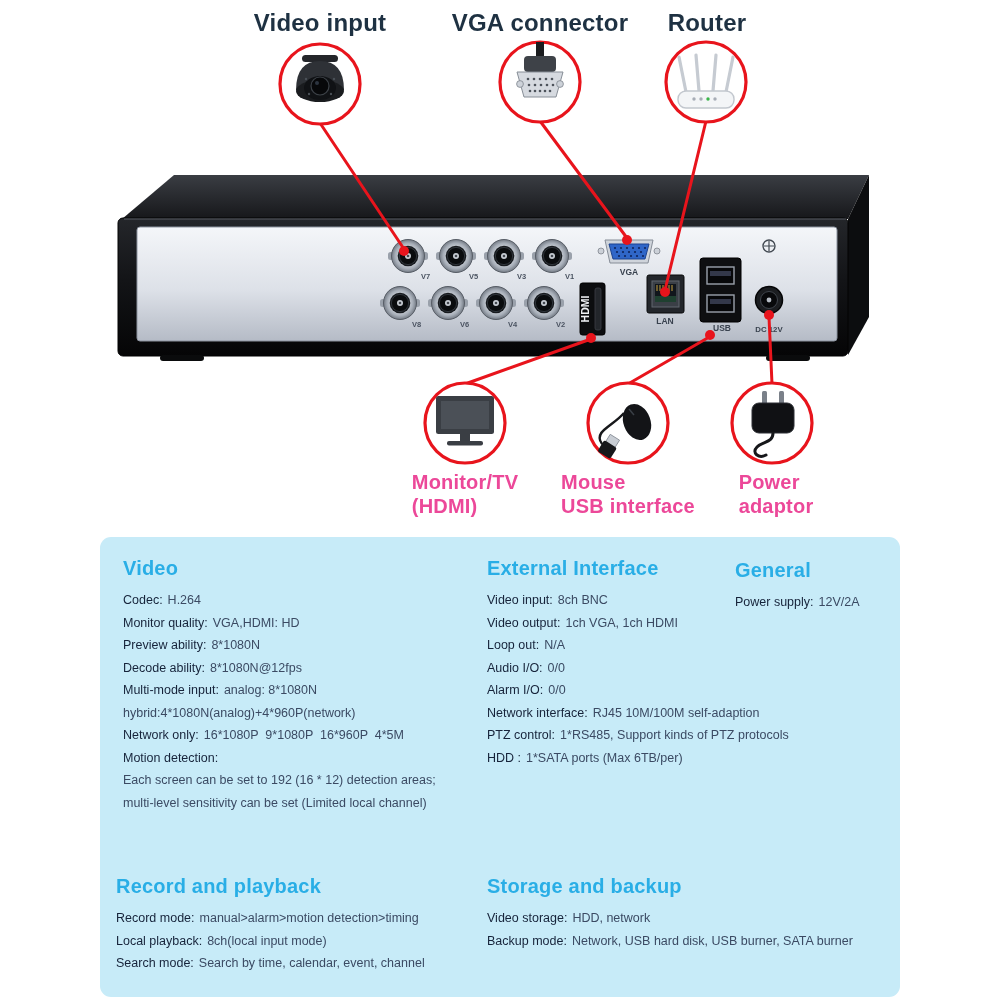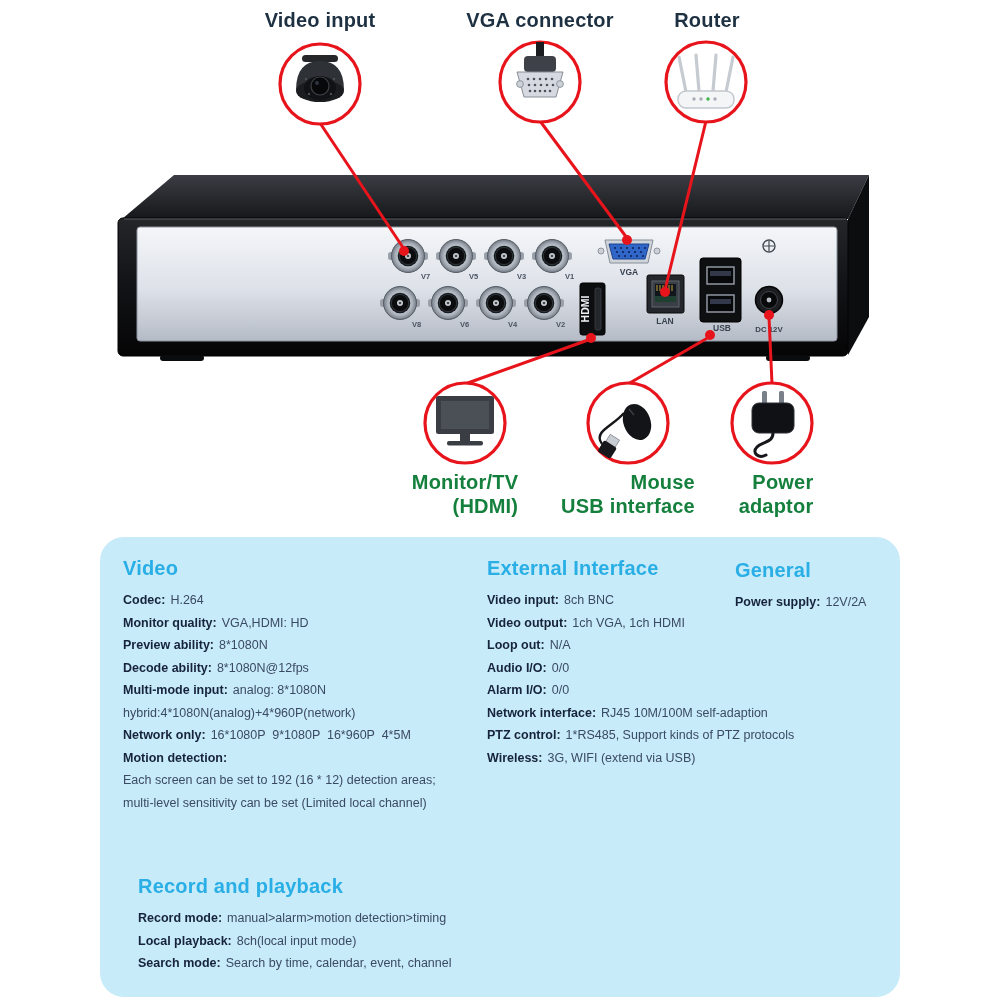--- a/index.html
+++ b/index.html
@@ -1,31 +1,31 @@
 <!DOCTYPE html>
 <html><head>
 <meta charset="utf-8">
 <style>
   *{margin:0;padding:0;box-sizing:border-box}
   html,body{width:1000px;height:1000px;background:#ffffff;font-family:"Liberation Sans",sans-serif;overflow:hidden}
   .stage{position:absolute;left:0;top:0;width:1000px;height:1000px;background:#fff}
   svg text{font-family:"Liberation Sans",sans-serif}
   .hero{position:absolute;left:0;top:0}
-  .toplabel{position:absolute;transform:translateX(-50%);font-size:20px;font-weight:700;color:#1e3142;white-space:nowrap;letter-spacing:.2px}
-  .botlabel{position:absolute;transform:translateX(-50%);font-size:20px;font-weight:700;color:#15803d;text-align:right;line-height:24px;white-space:nowrap;letter-spacing:.2px}
-  .spec-panel{position:absolute;left:100px;top:537px;width:800px;height:460px;background:#c7ebf8;border-radius:24px}
+  .toplabel{position:absolute;transform:translateX(-50%);font-size:24px;font-weight:700;color:#1e3142;white-space:nowrap;letter-spacing:.2px}
+  .botlabel{position:absolute;transform:translateX(-50%);font-size:20px;font-weight:700;color:#ec4899;text-align:left;line-height:24px;white-space:nowrap;letter-spacing:.2px}
+  .spec-panel{position:absolute;left:100px;top:537px;width:800px;height:460px;background:#c7ebf8;border-radius:11px}
   .spec-col{position:absolute}
   .col-video{left:23px;top:20px;width:364px}
   .col-external{left:387px;top:20px;width:404px}
   .col-general{left:635px;top:22px;width:160px}
-  .col-record{left:38px;top:338px;width:364px}
+  .col-record{left:16px;top:338px;width:364px}
   .col-storage{left:387px;top:338px;width:408px}
   .spec-title{color:#29aee6;font-size:20px;font-weight:700;margin-bottom:13px;letter-spacing:.2px}
   .srow{font-size:12.5px;color:#3b4a63;margin-bottom:7.5px;line-height:15px;min-height:15px}
-  .slbl{font-weight:700;color:#16233a;margin-right:5px}
+  .slbl{font-weight:400;color:#16233a;margin-right:5px}
   .slbl:empty{margin-right:0}
   .sval{white-space:pre-wrap}
 </style>
 </head>
 <body>
 
 <div class="stage">
 
   <svg class="hero" width="1000" height="540" viewBox="0 0 1000 540">
     <defs>
@@ -296,30 +296,35 @@
 
     <div class="spec-col col-external">
       <div class="spec-title">External Interface</div>
       <div class="srow"><span class="slbl">Video input:</span><span class="sval">8ch BNC</span></div>
       <div class="srow"><span class="slbl">Video output:</span><span class="sval">1ch VGA, 1ch HDMI</span></div>
       <div class="srow"><span class="slbl">Loop out:</span><span class="sval">N/A</span></div>
       <div class="srow"><span class="slbl">Audio I/O:</span><span class="sval">0/0</span></div>
       <div class="srow"><span class="slbl">Alarm I/O:</span><span class="sval">0/0</span></div>
       <div class="srow"><span class="slbl">Network interface:</span><span class="sval">RJ45 10M/100M self-adaption</span></div>
       <div class="srow"><span class="slbl">PTZ control:</span><span class="sval">1*RS485, Support kinds of PTZ protocols</span></div>
-      <div class="srow"><span class="slbl">Wireless:</span><span class="sval">3G, WIFI (extend via USB)</span></div>
+      <div class="srow"><span class="slbl">HDD :</span><span class="sval">1*SATA ports (Max 6TB/per)</span></div>
     </div>
 
     <div class="spec-col col-general">
       <div class="spec-title">General</div>
       <div class="srow"><span class="slbl">Power supply:</span><span class="sval">12V/2A</span></div>
     </div>
 
     <div class="spec-col col-record">
       <div class="spec-title">Record and playback</div>
       <div class="srow"><span class="slbl">Record mode:</span><span class="sval">manual&gt;alarm&gt;motion detection&gt;timing</span></div>
       <div class="srow"><span class="slbl">Local playback:</span><span class="sval">8ch(local input mode)</span></div>
       <div class="srow"><span class="slbl">Search mode:</span><span class="sval">Search by time, calendar, event, channel</span></div>
     </div>
 
+    <div class="spec-col col-storage">
+      <div class="spec-title">Storage and backup</div>
+      <div class="srow"><span class="slbl">Video storage:</span><span class="sval">HDD, network</span></div>
+      <div class="srow"><span class="slbl">Backup mode:</span><span class="sval">Network, USB hard disk, USB burner, SATA burner</span></div>
+    </div>
 
   </div>
 </div>
 
 </body></html>

